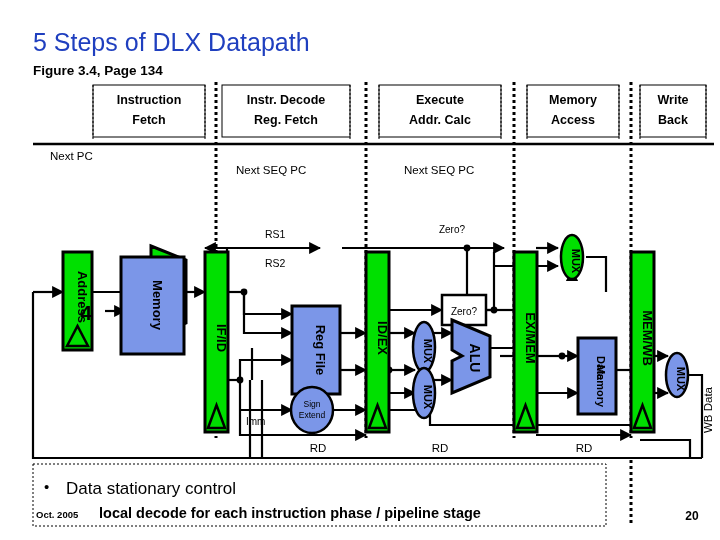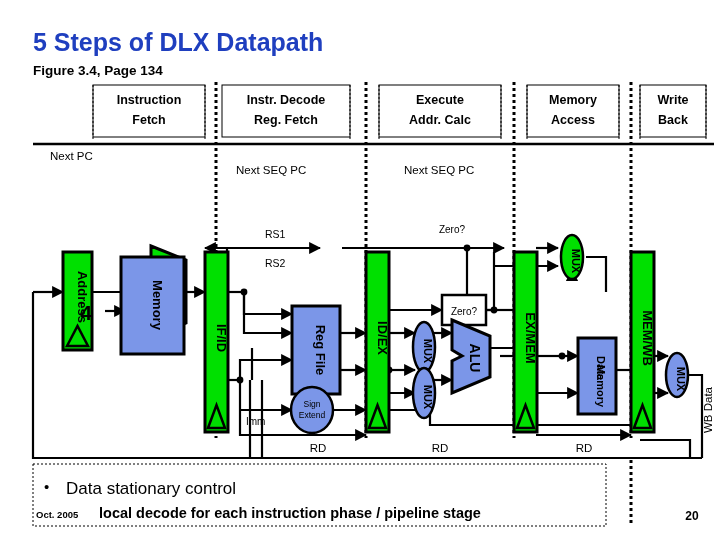--- a/index.html
+++ b/index.html
@@ -6,21 +6,21 @@
   body{
     width:720px;height:540px;background:#ffffff;
     font-family:"Liberation Sans",sans-serif;
     overflow:hidden;position:relative;
   }
   #slide{position:absolute;left:0;top:0;width:720px;height:540px;}
 
   .title{
     position:absolute;left:33px;top:28px;
     font-family:"Liberation Sans",sans-serif;
-    font-size:25px;font-weight:bold;color:#1F3FBF;
+    font-size:25px;font-weight:normal;color:#1F3FBF;
     letter-spacing:0px;white-space:nowrap;
   }
   .subtitle{
     position:absolute;left:33px;top:63px;
     font-family:"Liberation Sans",sans-serif;
     font-size:13.5px;font-weight:bold;color:#000000;
     white-space:nowrap;
   }
 
   #diagram{position:absolute;left:0;top:80px;width:596px;height:380px;}

